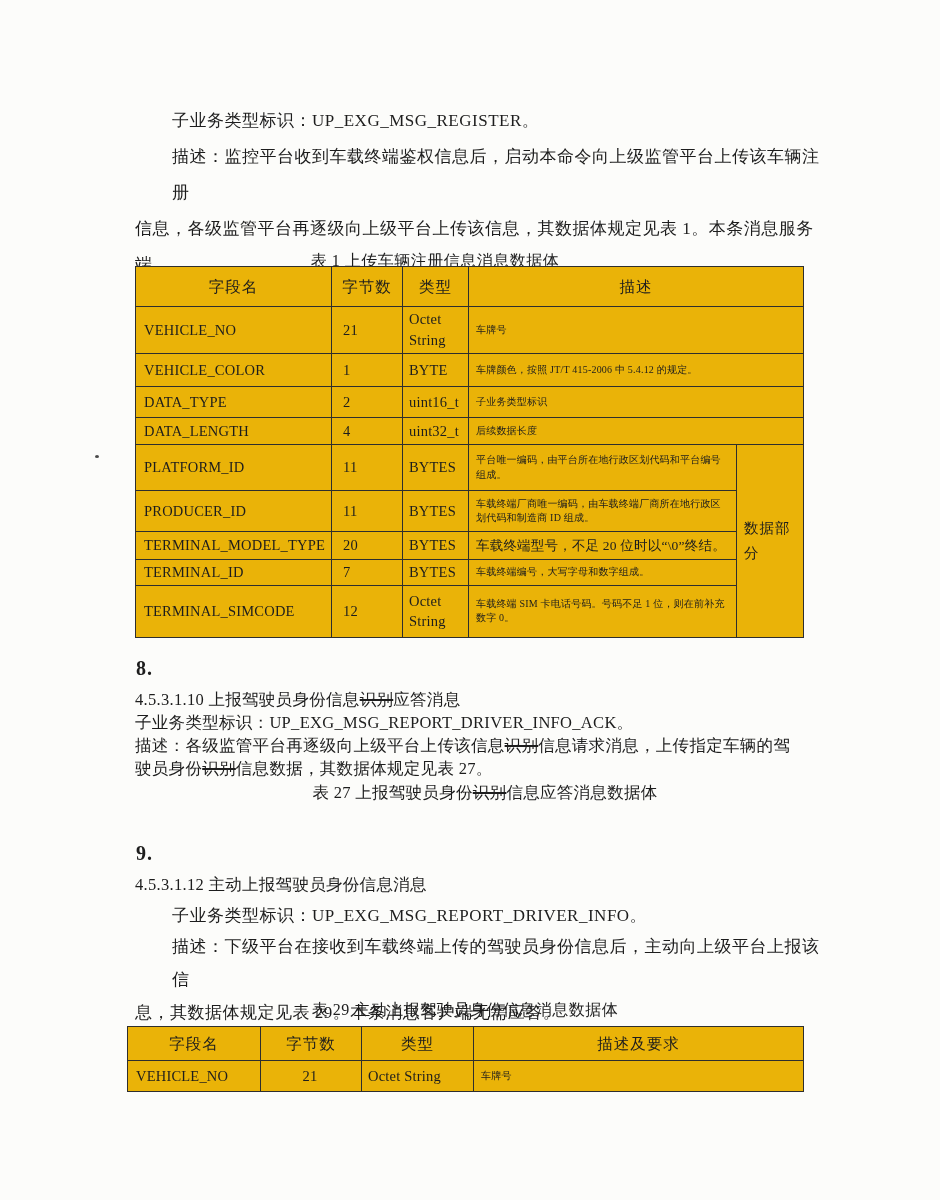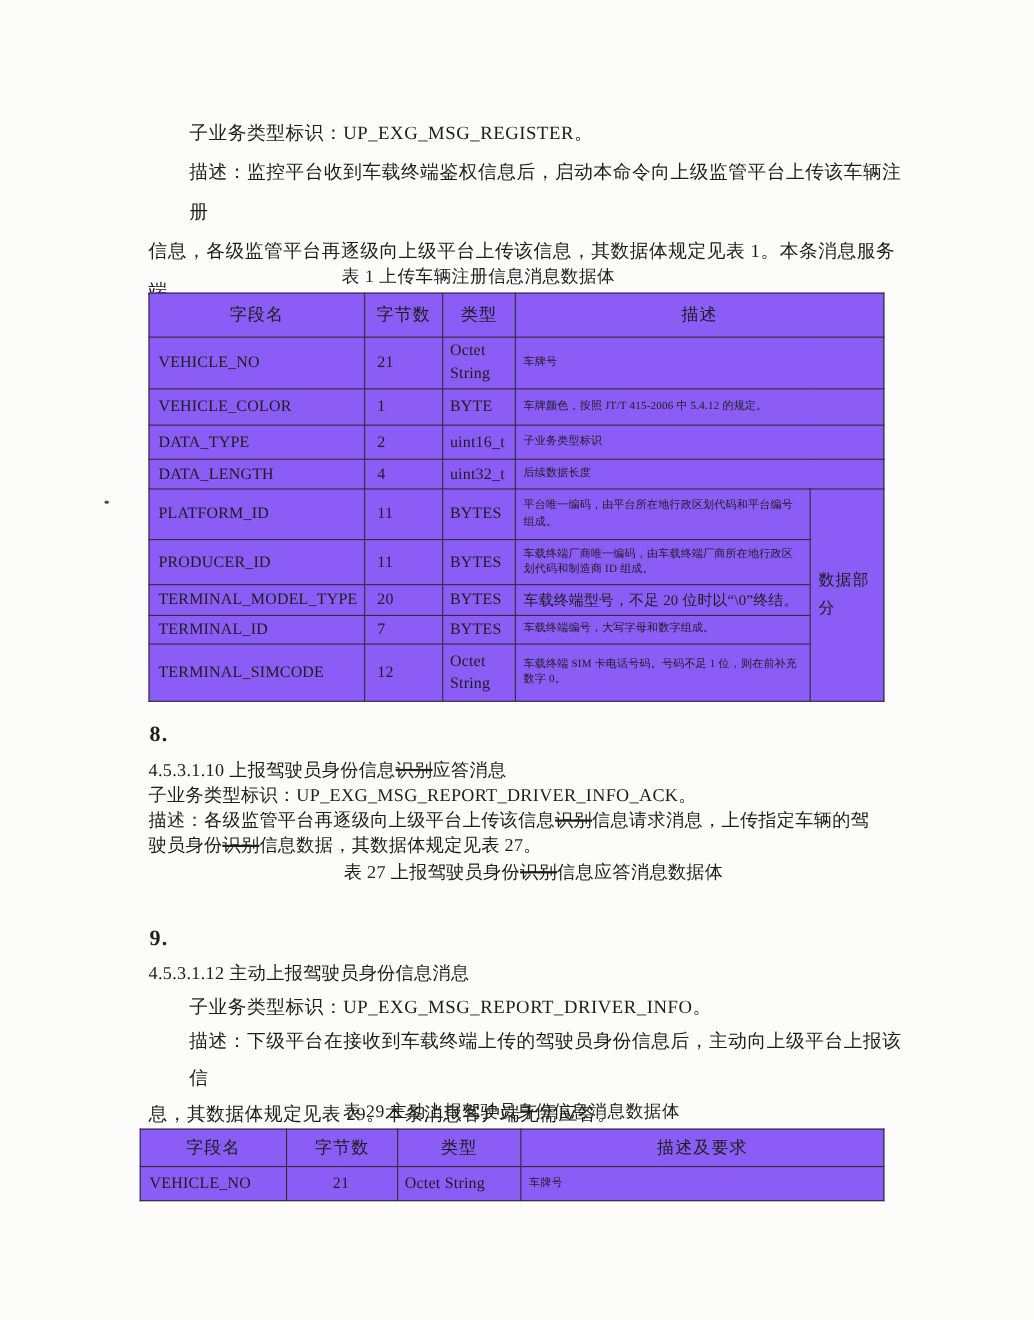--- a/index.html
+++ b/index.html
@@ -15,21 +15,21 @@
     color:#1d1d1d;
     overflow:hidden;
   }
   .abs{position:absolute;}
   .bodytext{font-size:17px;line-height:36px;letter-spacing:0.5px;}
   .tight{font-size:16.5px;line-height:23px;letter-spacing:0.3px;}
   .secnum{font-size:20px;font-weight:bold;letter-spacing:1px;}
   .tbl-title{font-size:16px;text-align:center;letter-spacing:0.5px;}
   .strike{text-decoration:line-through;text-decoration-thickness:1.5px;}
 
-  table{border-collapse:collapse;table-layout:fixed;background:#8b5cf6;}
+  table{border-collapse:collapse;table-layout:fixed;background:#eab308;}
   table, td{border:1.6px solid #2e2e2e;}
   td{
     font-size:14.5px;
     line-height:1.42;
     vertical-align:middle;
     padding:2px 4px 2px 8px;
     overflow:hidden;
     letter-spacing:0.2px;
     word-break:break-word;
   }
@@ -50,21 +50,21 @@
 <div id="page">
 
   <div class="abs bodytext" style="left:172px;top:103px;">子业务类型标识：UP_EXG_MSG_REGISTER。</div>
 
   <div class="abs bodytext" style="left:135px;top:139px;width:690px;">
     <div style="padding-left:37px;">描述：监控平台收到车载终端鉴权信息后，启动本命令向上级监管平台上传该车辆注册</div>
     <div>信息，各级监管平台再逐级向上级平台上传该信息，其数据体规定见表 1。本条消息服务端</div>
     <div>无需应答。</div>
   </div>
 
-  <div class="abs tbl-title" style="left:135px;top:241px;width:600px;">表 1 上传车辆注册信息消息数据体</div>
+  <div class="abs tbl-title" style="left:135px;top:251px;width:600px;">表 1 上传车辆注册信息消息数据体</div>
 
   <div class="abs dot" style="left:95px;top:455px;"></div>
 
   <table class="abs" style="left:135px;top:266px;width:668px;">
     <colgroup>
       <col style="width:196px">
         <col style="width:71px">
         <col style="width:66px">
         <col style="width:268px">
         <col style="width:67px">

